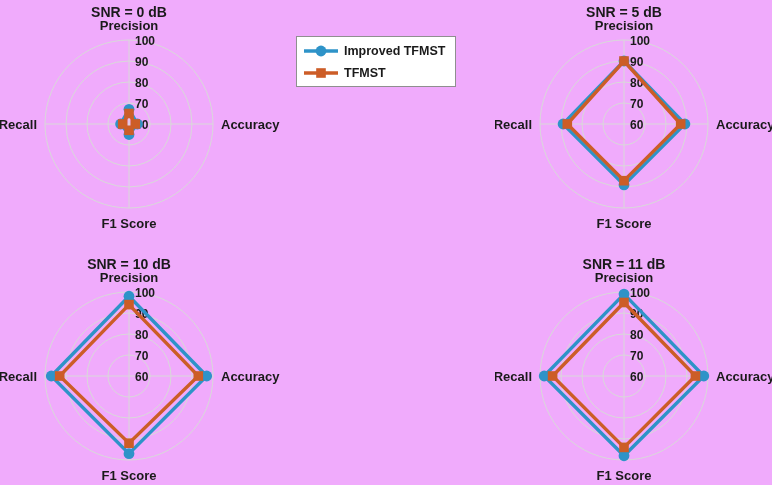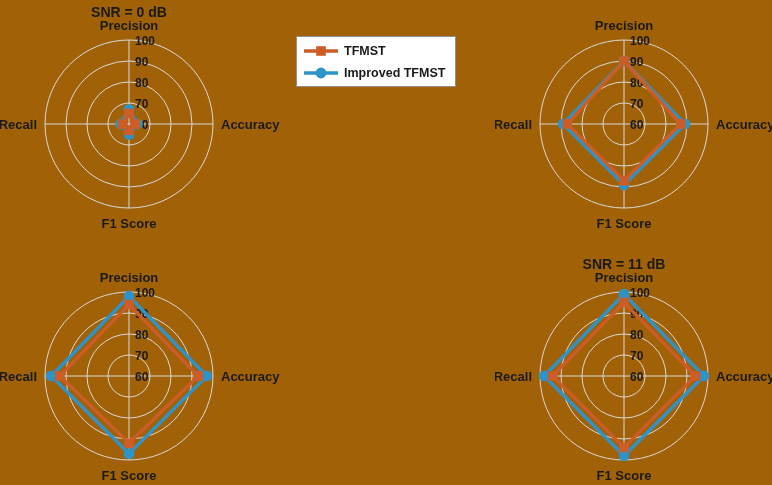--- a/index.html
+++ b/index.html
@@ -1,17 +1,17 @@
 <!DOCTYPE html>
 <html><head>
 <meta charset="utf-8">
 <style>
   html,body{margin:0;padding:0;background:#ffffff;}
   body{width:772px;height:485px;font-family:"Liberation Sans",sans-serif;}
-  .figure{position:relative;width:772px;height:485px;background:#a16207;overflow:hidden;}
+  .figure{position:relative;width:772px;height:485px;background:#f0abfc;overflow:hidden;}
   .chart{position:absolute;width:290px;height:242px;}
   .chart-title{
     position:absolute;top:4px;left:0;width:258px;text-align:center;
     font-weight:bold;font-size:14px;color:#1a1a1a;
   }
   svg.radar{position:absolute;left:0;top:0;}
   svg text{font-family:"Liberation Sans",sans-serif;}
   .legend{
     position:absolute;left:296px;top:36px;background:#fff;
     border:1px solid #8f8f8f;padding:3px 10px 3px 6px;
@@ -50,20 +50,21 @@
         <circle cx="120.6" cy="124" r="5.4" fill="#2E93C8"></circle>
         <path d="M129,113.5L135.3,124L129,130.3L122.7,124Z" fill="none" stroke="#CC5D27" stroke-width="3.4" stroke-linejoin="miter"></path>
         <rect x="124.2" y="108.7" width="9.6" height="9.6" fill="#CC5D27"></rect>
         <rect x="130.5" y="119.2" width="9.6" height="9.6" fill="#CC5D27"></rect>
         <rect x="124.2" y="125.50000000000001" width="9.6" height="9.6" fill="#CC5D27"></rect>
         <rect x="117.9" y="119.2" width="9.6" height="9.6" fill="#CC5D27"></rect>
       </svg>
   </div>
 
   <div class="chart" style="left:495px;top:0;">
+    <div class="chart-title">SNR = 5 dB</div>
     <svg class="radar" width="290" height="242">
         <circle cx="129" cy="124" r="21" fill="none" stroke="#d9d9d9" stroke-width="1"></circle>
         <circle cx="129" cy="124" r="42" fill="none" stroke="#d9d9d9" stroke-width="1"></circle>
         <circle cx="129" cy="124" r="63" fill="none" stroke="#d9d9d9" stroke-width="1"></circle>
         <circle cx="129" cy="124" r="84" fill="none" stroke="#d9d9d9" stroke-width="1"></circle>
         <line x1="45" y1="124" x2="213" y2="124" stroke="#d9d9d9" stroke-width="1"></line>
         <line x1="129" y1="40" x2="129" y2="208" stroke="#d9d9d9" stroke-width="1"></line>
         <text x="135" y="128.5" fill="#1a1a1a" font-size="12" font-weight="bold" text-anchor="start">60</text>
         <text x="135" y="107.5" fill="#1a1a1a" font-size="12" font-weight="bold" text-anchor="start">70</text>
         <text x="135" y="86.5" fill="#1a1a1a" font-size="12" font-weight="bold" text-anchor="start">80</text>
@@ -80,20 +81,21 @@
         <circle cx="68.1" cy="124" r="5.4" fill="#2E93C8"></circle>
         <path d="M129,61L185.7,124L129,180.7L72.3,124Z" fill="none" stroke="#CC5D27" stroke-width="3.4" stroke-linejoin="miter"></path>
         <rect x="124.2" y="56.2" width="9.6" height="9.6" fill="#CC5D27"></rect>
         <rect x="180.89999999999998" y="119.2" width="9.6" height="9.6" fill="#CC5D27"></rect>
         <rect x="124.2" y="175.89999999999998" width="9.6" height="9.6" fill="#CC5D27"></rect>
         <rect x="67.5" y="119.2" width="9.6" height="9.6" fill="#CC5D27"></rect>
       </svg>
   </div>
 
   <div class="chart" style="left:0;top:252px;">
+    <div class="chart-title">SNR = 10 dB</div>
     <svg class="radar" width="290" height="242">
         <circle cx="129" cy="124" r="21" fill="none" stroke="#d9d9d9" stroke-width="1"></circle>
         <circle cx="129" cy="124" r="42" fill="none" stroke="#d9d9d9" stroke-width="1"></circle>
         <circle cx="129" cy="124" r="63" fill="none" stroke="#d9d9d9" stroke-width="1"></circle>
         <circle cx="129" cy="124" r="84" fill="none" stroke="#d9d9d9" stroke-width="1"></circle>
         <line x1="45" y1="124" x2="213" y2="124" stroke="#d9d9d9" stroke-width="1"></line>
         <line x1="129" y1="40" x2="129" y2="208" stroke="#d9d9d9" stroke-width="1"></line>
         <text x="135" y="128.5" fill="#1a1a1a" font-size="12" font-weight="bold" text-anchor="start">60</text>
         <text x="135" y="107.5" fill="#1a1a1a" font-size="12" font-weight="bold" text-anchor="start">70</text>
         <text x="135" y="86.5" fill="#1a1a1a" font-size="12" font-weight="bold" text-anchor="start">80</text>
@@ -143,27 +145,27 @@
         <rect x="124.2" y="45.7" width="9.6" height="9.6" fill="#CC5D27"></rect>
         <rect x="195.6" y="119.2" width="9.6" height="9.6" fill="#CC5D27"></rect>
         <rect x="124.2" y="190.6" width="9.6" height="9.6" fill="#CC5D27"></rect>
         <rect x="52.8" y="119.2" width="9.6" height="9.6" fill="#CC5D27"></rect>
       </svg>
   </div>
 
   <div class="legend">
     <div class="legend-row">
       <svg class="legend-icon" width="36" height="14">
+          <line x1="1" y1="7" x2="35" y2="7" stroke="#2E93C8" stroke-width="3.4"></line>
+          <circle cx="18" cy="7" r="5.4" fill="#2E93C8"></circle>
+        </svg>
+      <span class="legend-label">Improved TFMST</span>
+    </div>
+    <div class="legend-row">
+      <svg class="legend-icon" width="36" height="14">
           <line x1="1" y1="7" x2="35" y2="7" stroke="#CC5D27" stroke-width="3.4"></line>
           <rect x="13.2" y="2.2" width="9.6" height="9.6" fill="#CC5D27"></rect>
         </svg>
       <span class="legend-label">TFMST</span>
-    </div>
-    <div class="legend-row">
-      <svg class="legend-icon" width="36" height="14">
-          <line x1="1" y1="7" x2="35" y2="7" stroke="#2E93C8" stroke-width="3.4"></line>
-          <circle cx="18" cy="7" r="5.4" fill="#2E93C8"></circle>
-        </svg>
-      <span class="legend-label">Improved TFMST</span>
     </div>
   </div>
 
 </div>
 
 </body></html>

